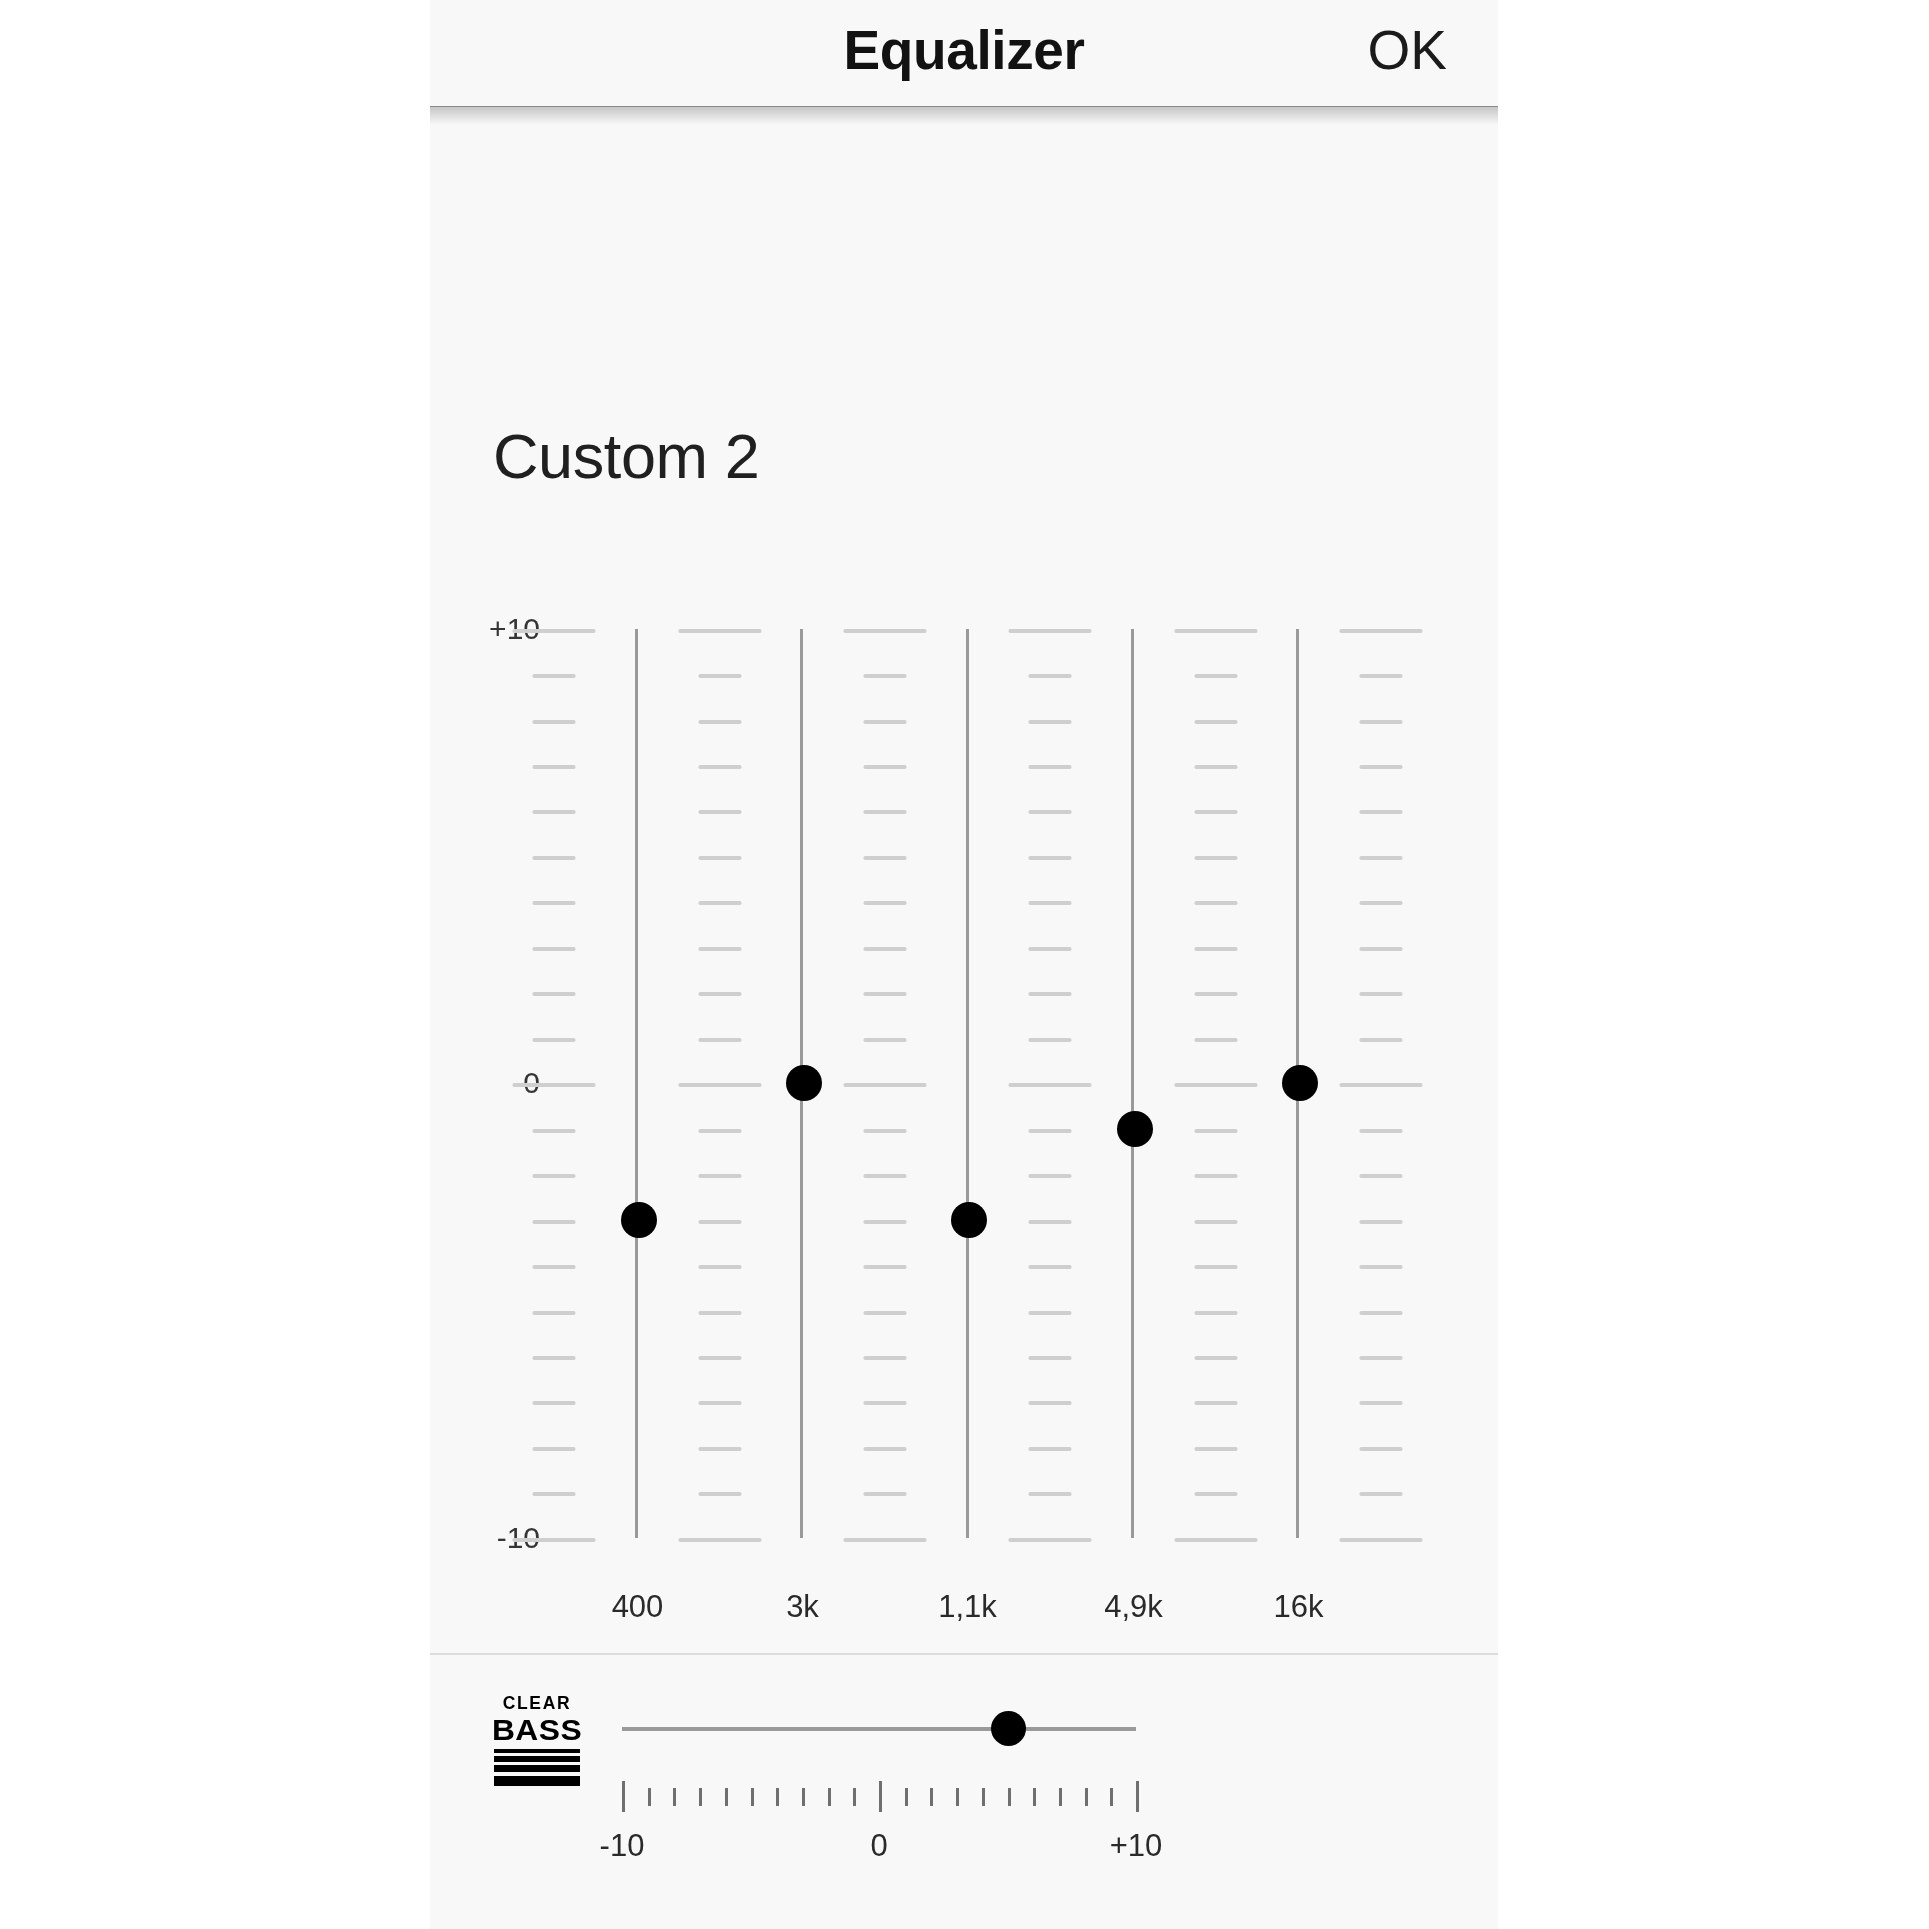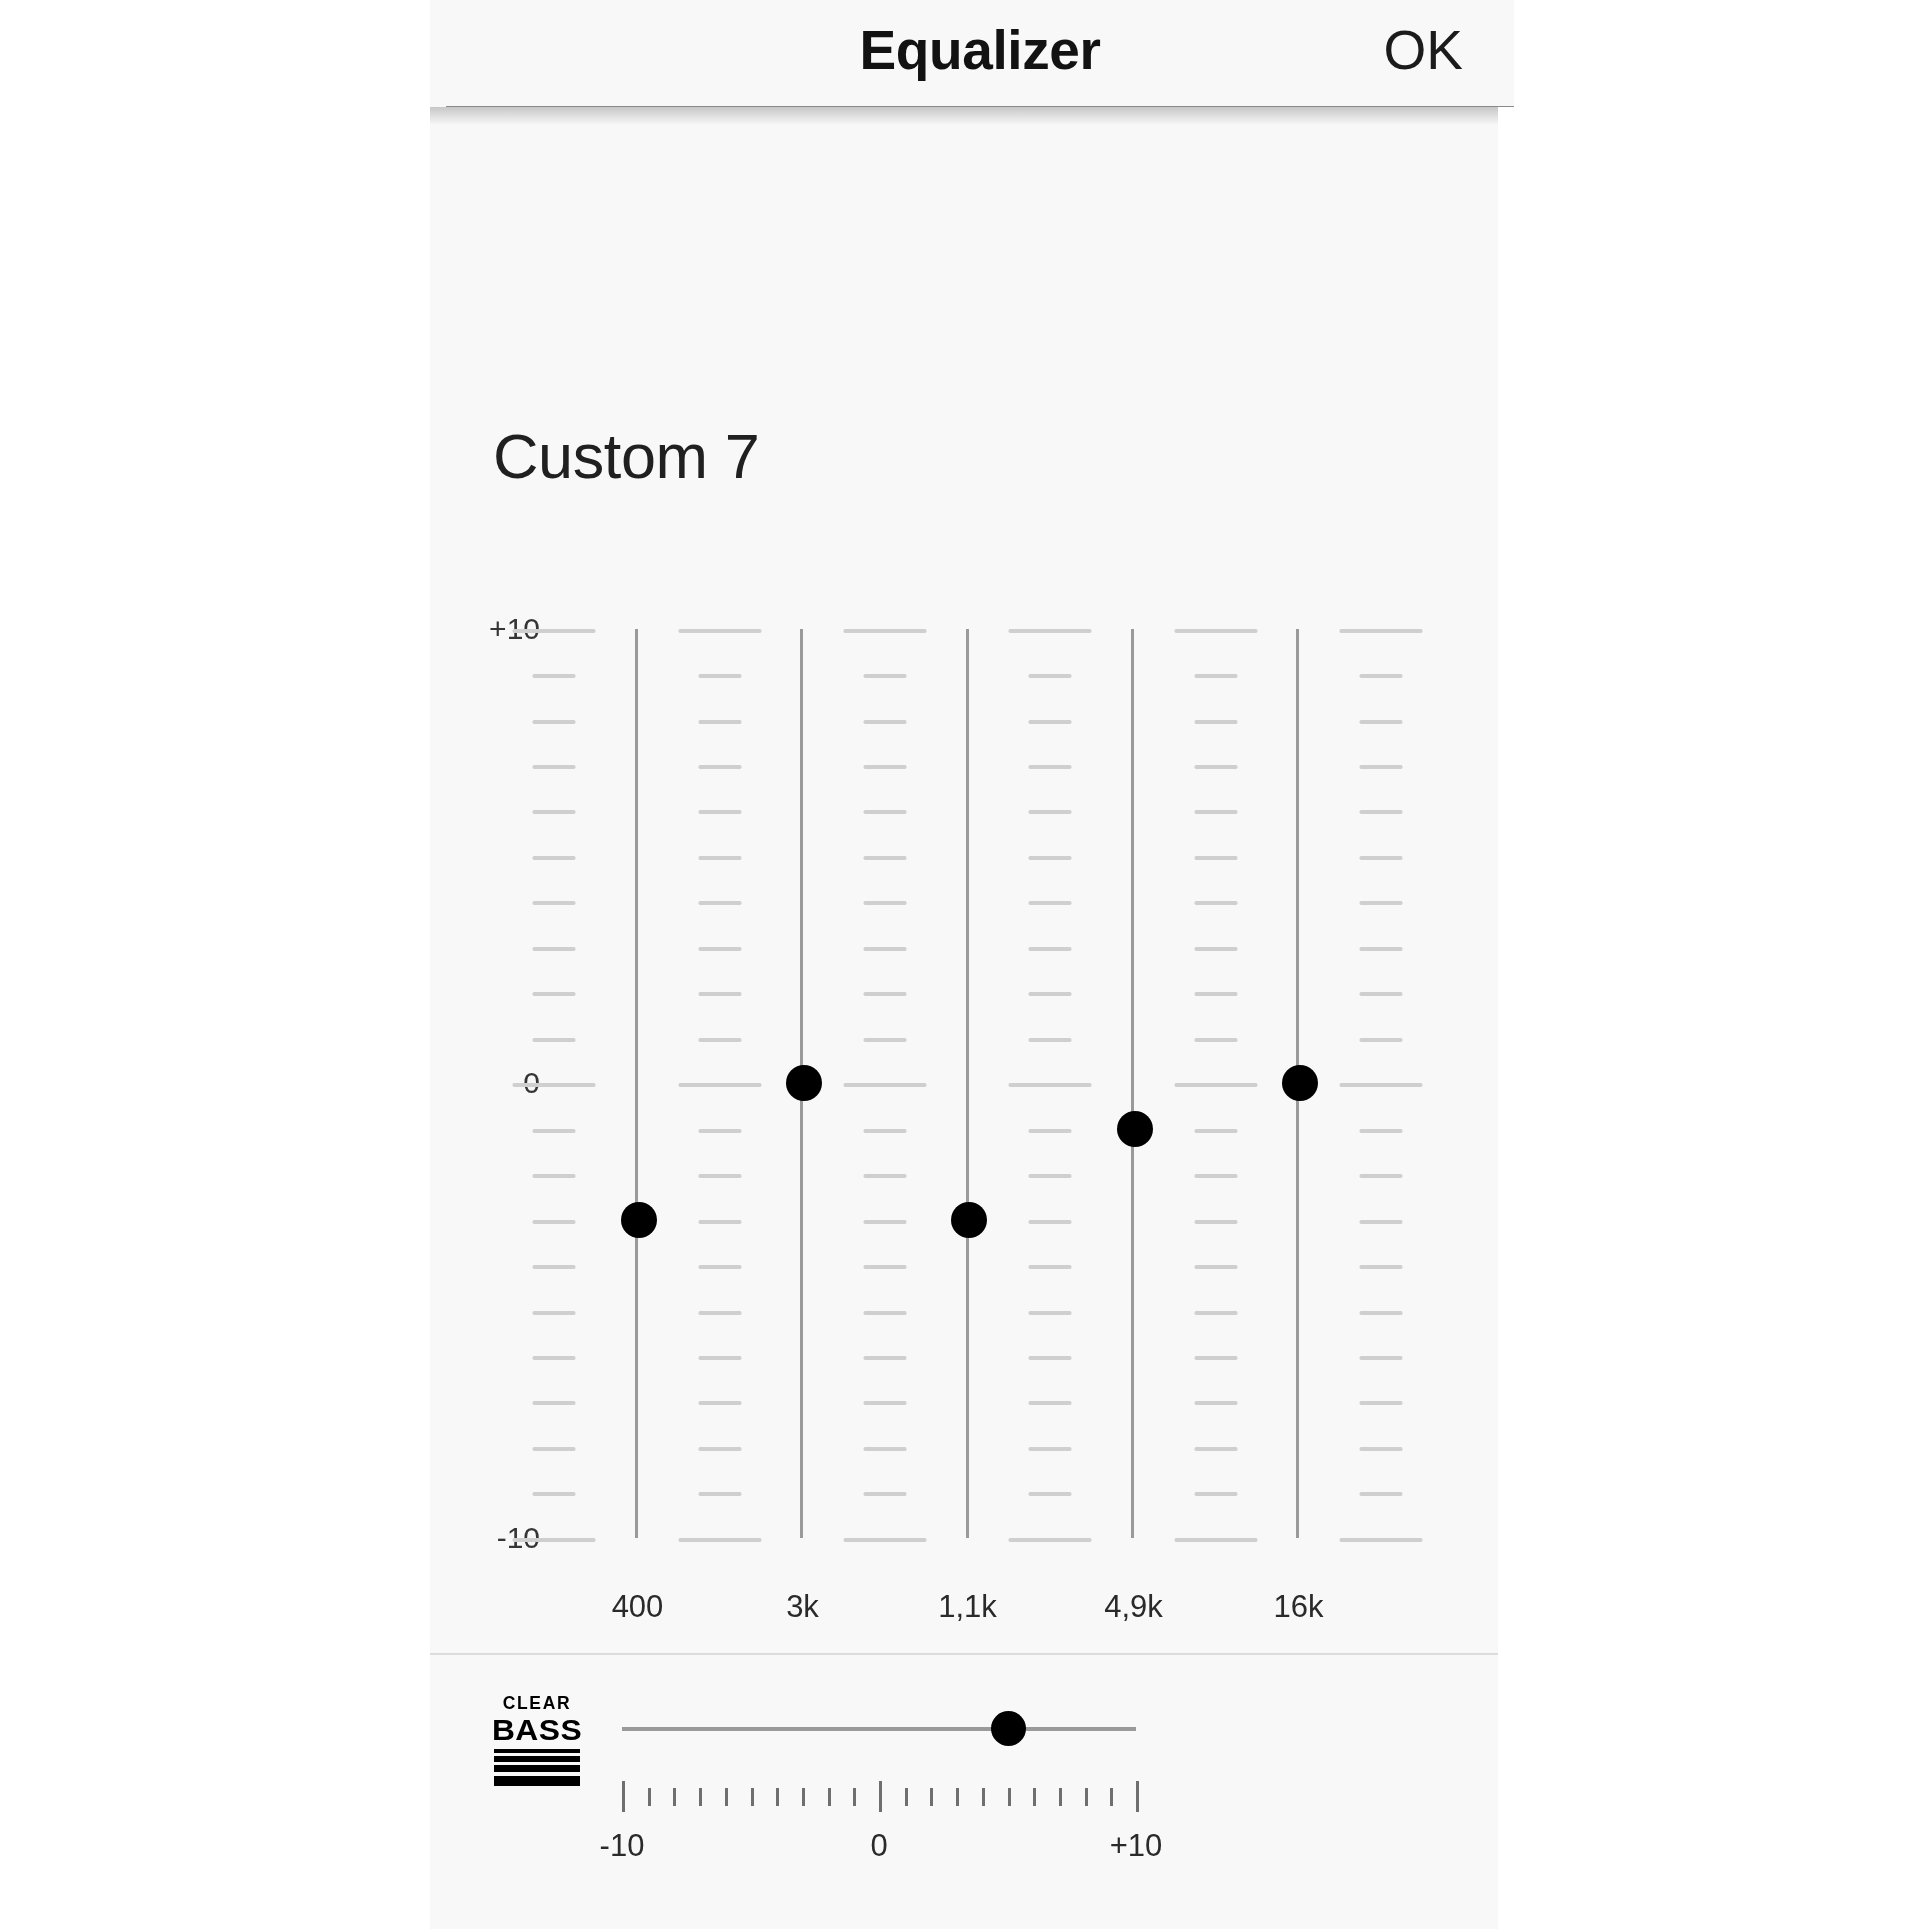--- a/index.html
+++ b/index.html
@@ -17,21 +17,21 @@
     left: 430px;
     top: 0;
     width: 1068px;
     height: 1929px;
     background: #f8f8f8;
   }
 
   
   .header {
     position: absolute;
-    left: 16px; top: 0;
+    left: 0; top: 0;
     width: 100%;
     height: 107px;
     background: #f8f8f8;
     border-bottom: 1.7px solid #8a8a8a;
   }
   .header-shadow {
     position: absolute;
     left: 0; top: 107px;
     width: 100%;
     height: 18px;
@@ -249,21 +249,21 @@
 <body>
 
 <div id="app">
 
   <div class="header">
     <div class="header-title">Equalizer</div>
     <div class="header-ok">OK</div>
   </div>
   <div class="header-shadow"></div>
 
-  <div class="preset-name">Custom 7</div>
+  <div class="preset-name">Custom 2</div>
 
   <div class="eq-area">
     <div class="axis-col">
       <div class="axis-label" id="axis-top" style="top: 35px;">+10</div>
       <div class="axis-label" id="axis-mid" style="top: 489px;">0</div>
       <div class="axis-label" id="axis-bot" style="top: 944px;">-10</div>
     </div>
     <div class="bands" id="bands">
         <div class="tickcol" style="left: -50px;">
           <div class="tick long" style="top: 50px;"></div>

